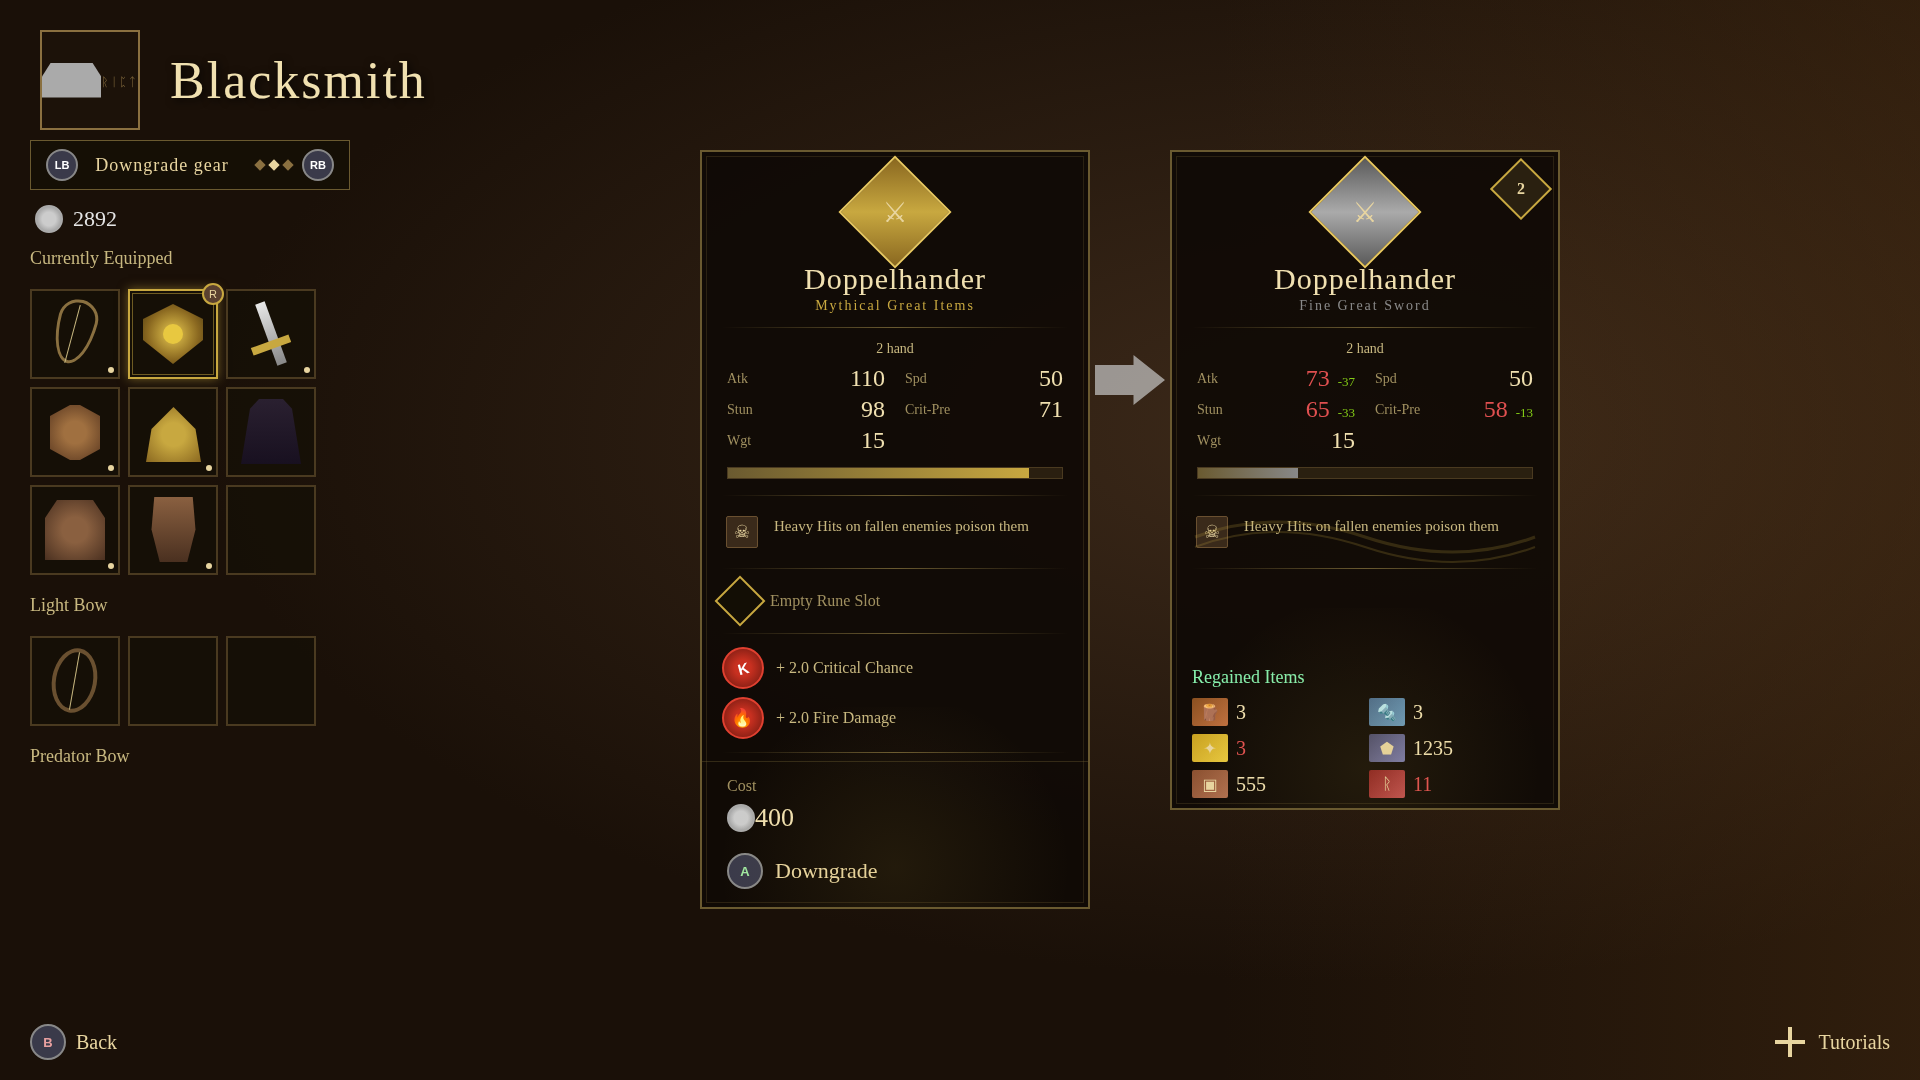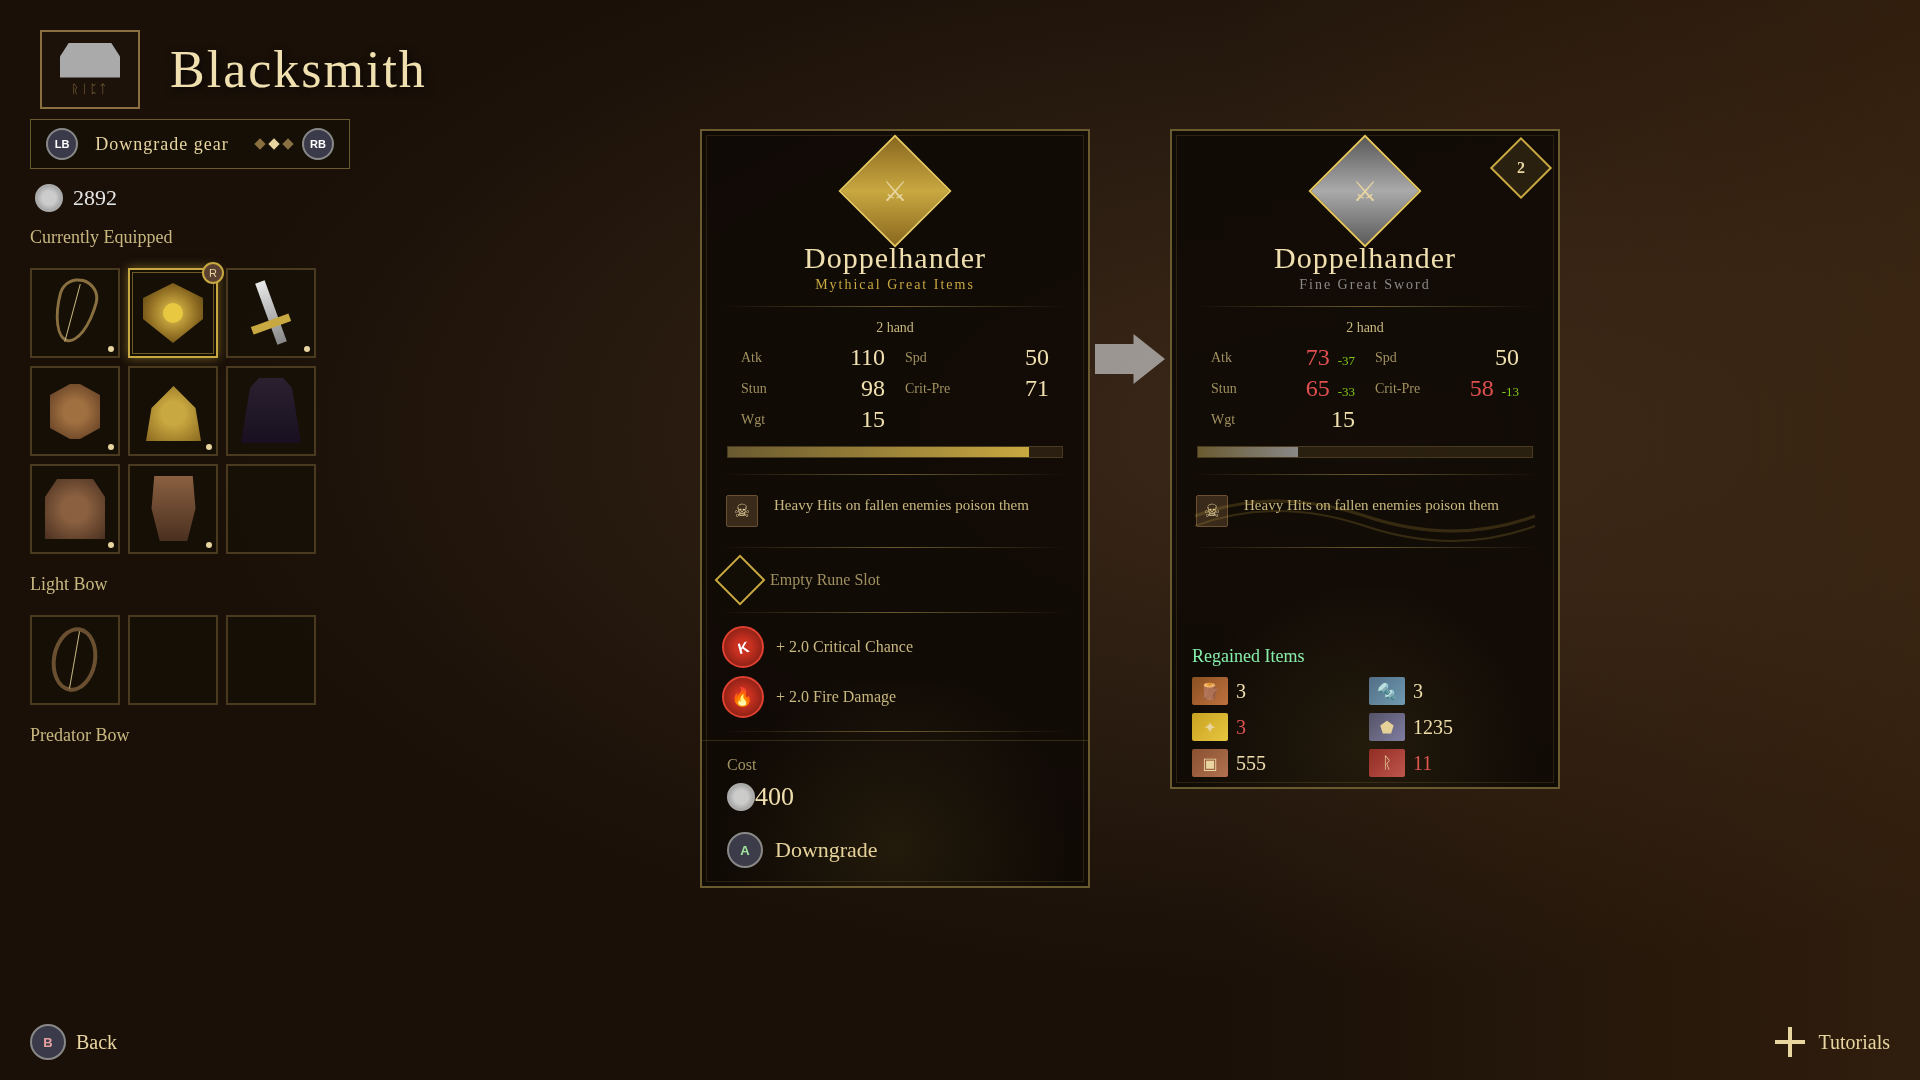--- a/index.html
+++ b/index.html
@@ -41,23 +41,23 @@
 
     
     .top-bar {
       display: flex;
       align-items: center;
       padding: 30px 40px 0 40px;
       gap: 30px;
     }
     .anvil-icon {
       width: 100px;
-      height: 79px;
-      display: flex;
-      flex-direction: column;
+      height: 100px;
+      display: flex;
+      flex-direction: row;
       align-items: center;
       justify-content: center;
       border: 2px solid #8a7040;
       background: rgba(30,20,10,0.7);
     }
     .anvil-shape {
       width: 60px;
       height: 35px;
       background: #aaa;
       clip-path: polygon(0% 40%, 15% 0%, 85% 0%, 100% 40%, 100% 100%, 0% 100%);
@@ -554,21 +554,21 @@
     }
 
     .card-divider {
       height: 1px;
       background: linear-gradient(to right, transparent, #6a5a30, transparent);
       margin: 8px 20px;
     }
 
     
     .card-stats {
-      padding: 5px 39px;
+      padding: 5px 25px;
     }
     .hand-label {
       text-align: center;
       font-size: 14px;
       color: #c8b880;
       margin-bottom: 8px;
     }
     .stats-grid {
       display: grid;
       grid-template-columns: 1fr 1fr;

